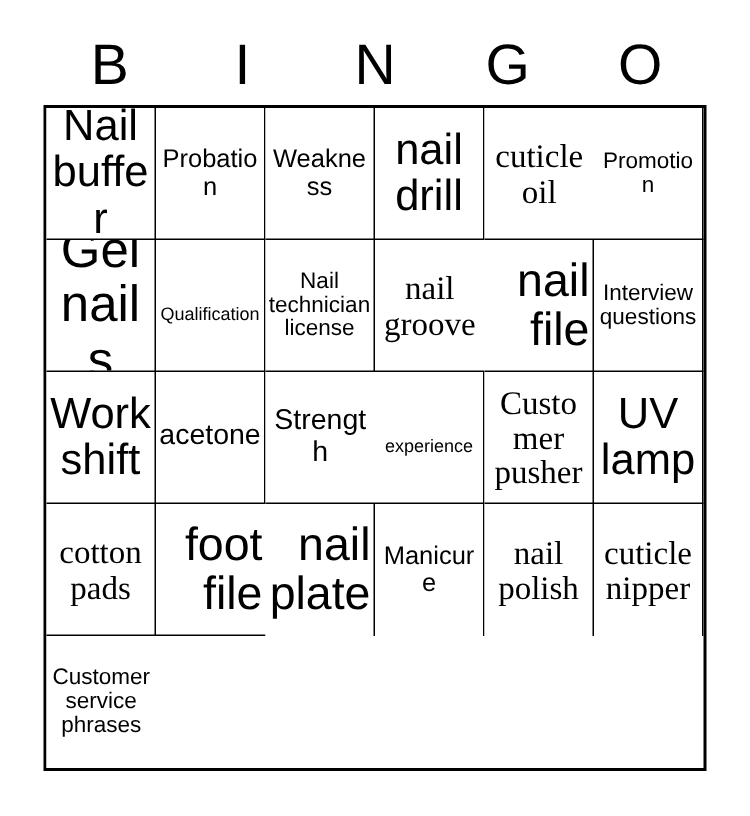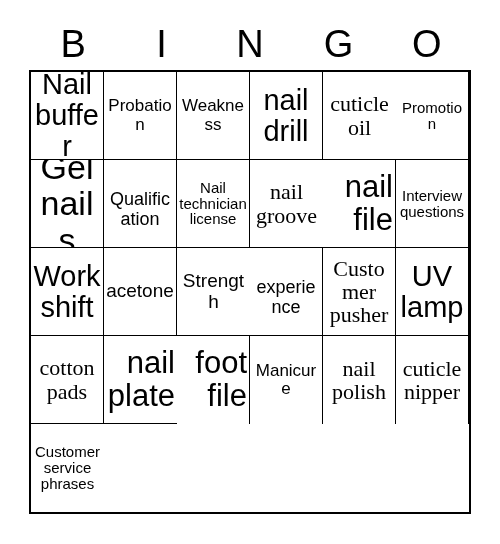--- a/index.html
+++ b/index.html
@@ -86,21 +86,21 @@
   }
 
   
   .fs-xxl .cell-text { font-size: 34px; }
   .fs-xl  .cell-text { font-size: 31px; text-align: right; }
   .fs-lg  .cell-text { font-size: 29px; }
   .fs-md  .cell-text { font-size: 22px; font-family: Liberation Serif, serif; }
   .fs-sm  .cell-text { font-size: 19px; }
   .fs-xs  .cell-text { font-size: 17px; }
   .fs-xxs .cell-text { font-size: 15px; }
-  .fs-tiny .cell-text { font-size: 18px; margin-top: 12px; }
+  .fs-tiny .cell-text { font-size: 12px; margin-top: 12px; }
 </style>
 </head>
 <body>
 
 <div id="bingo-card">
 
   <div id="bingo-header">
       <div class="header-letter">B</div>
       <div class="header-letter">I</div>
       <div class="header-letter">N</div>
@@ -160,24 +160,24 @@
       <div class="bingo-cell fs-md">
         <span class="cell-text">Customer pusher</span>
       </div>
       <div class="bingo-cell fs-lg">
         <span class="cell-text">UV lamp</span>
       </div>
       <div class="bingo-cell fs-md">
         <span class="cell-text">cotton pads</span>
       </div>
       <div class="bingo-cell fs-xl">
-        <span class="cell-text">nail plate</span>
+        <span class="cell-text">foot file</span>
       </div>
       <div class="bingo-cell fs-xl">
-        <span class="cell-text">foot file</span>
+        <span class="cell-text">nail plate</span>
       </div>
       <div class="bingo-cell fs-xs">
         <span class="cell-text">Manicure</span>
       </div>
       <div class="bingo-cell fs-md">
         <span class="cell-text">nail polish</span>
       </div>
       <div class="bingo-cell fs-md">
         <span class="cell-text">cuticle nipper</span>
       </div>

